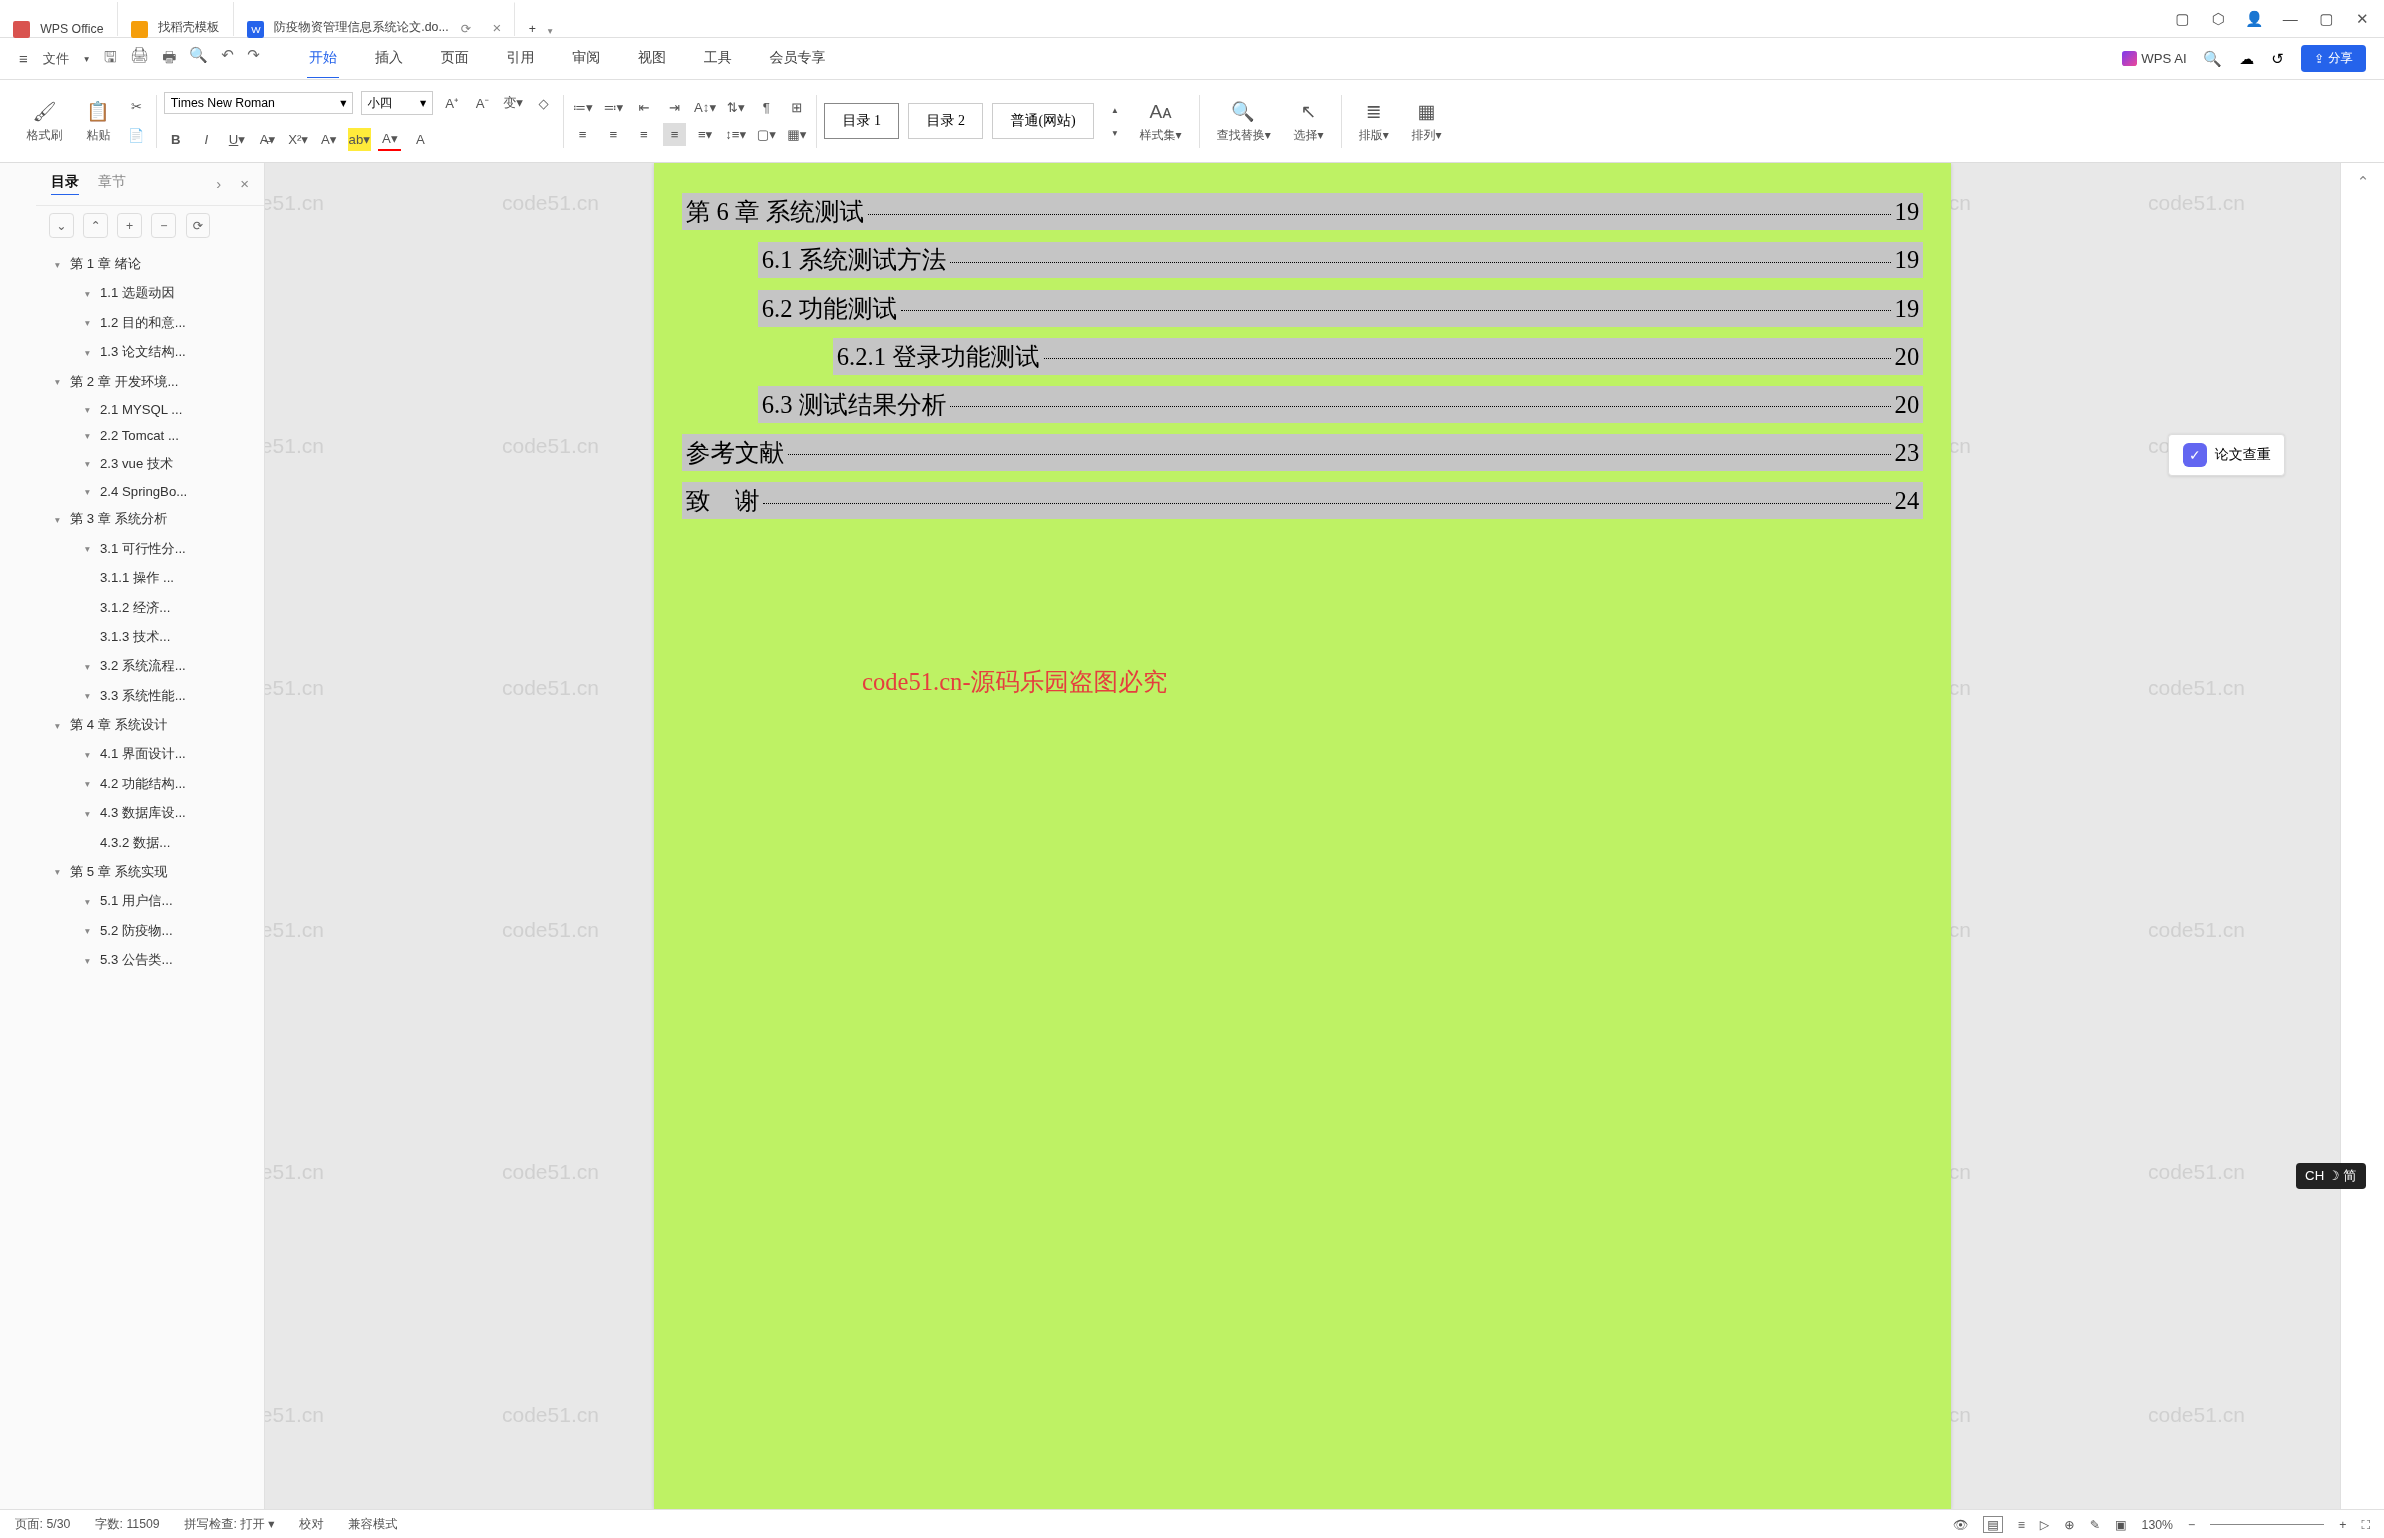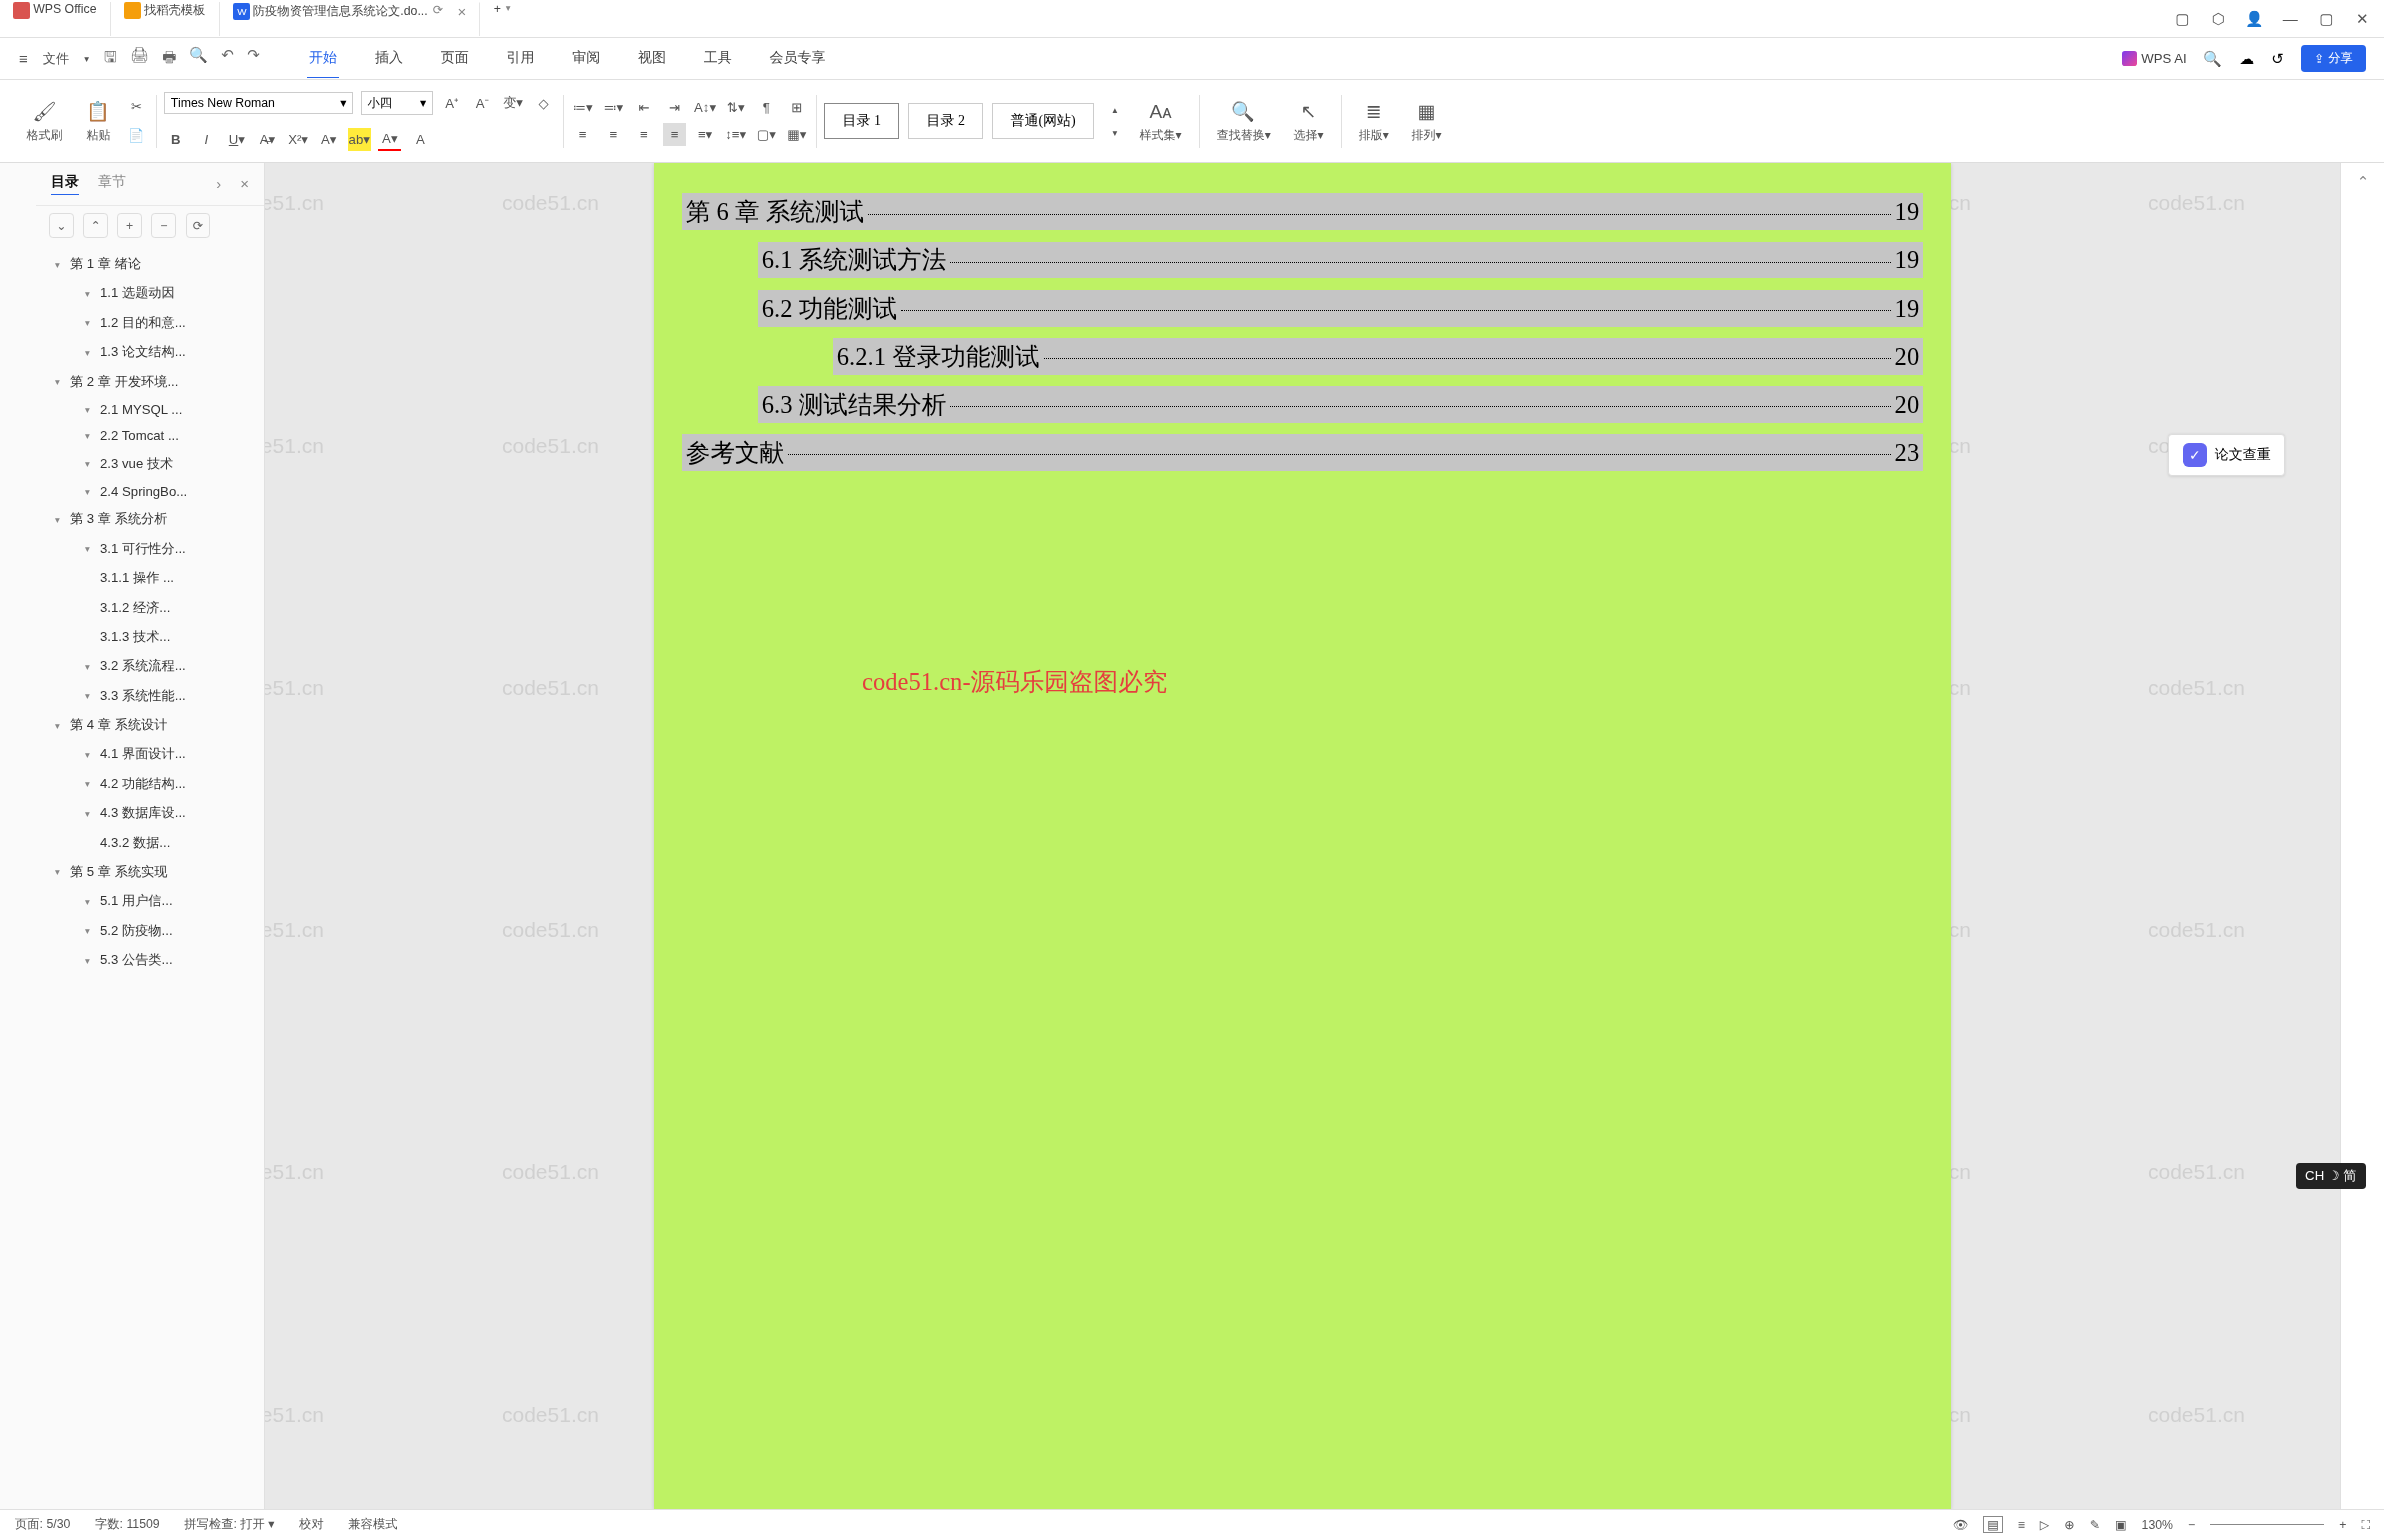--- a/index.html
+++ b/index.html
@@ -1,20 +1,20 @@
 <!DOCTYPE html>
 <html style="font-size:15px"><head>
 <meta charset="utf-8">
 <style>
 * { box-sizing: border-box; margin: 0; padding: 0; }
 body { font-family: "Microsoft YaHei", sans-serif; background: #f5f5f5; overflow: hidden; width: 2385px; height: 1539px; position: relative; }
 
 
 .titlebar { height: 38px; background: #fff; display: flex; align-items: center; border-bottom: 0.9px solid #e0e0e0; }
-.tab { height: 34px; display: flex; align-items: flex-start; padding: 0 13.2px; font-size: 12.3px; color: #444; border-right: 0.9px solid #e5e5e5; gap: 5px; cursor: pointer; }
+.tab { height: 34px; display: flex; align-items: flex-end; padding: 0 13.2px; font-size: 12.3px; color: #444; border-right: 0.9px solid #e5e5e5; gap: 12px; cursor: pointer; }
 .tab.active { background: #fff; border-top: 1.9px solid #fff; }
 .tab-icon { width: 15px; height: 15px; display: inline-block; }
 .tab-close { margin-left: 9.5px; color: #888; font-size: 15px; }
 .titlebar-right { margin-left: auto; display: flex; gap: 17px; padding-right: 13.2px; color: #555; }
 .tb-btn { width: 19px; height: 19px; display: flex; align-items: center; justify-content: center; cursor: pointer; }
 
 
 .menubar { height: 42px; background: #fff; display: flex; align-items: center; padding: 0 19px; gap: 9.5px; border-bottom: 0.9px solid #e0e0e0; }
 .menu-left { display: flex; align-items: center; gap: 15px; color: #555; }
 .menu-text { font-size: 13.2px; }
@@ -455,20 +455,25 @@
           <div class="toc-line ind2">
             <span class="toc-title">6.3  测试结果分析</span>
             <span class="toc-dots"></span>
             <span class="toc-pg">20</span>
           </div>
           <div class="toc-line ind1">
             <span class="toc-title">参考文献</span>
             <span class="toc-dots"></span>
             <span class="toc-pg">23</span>
           </div>
+          <div class="toc-line ind1">
+            <span class="toc-title">致　谢</span>
+            <span class="toc-dots"></span>
+            <span class="toc-pg">24</span>
+          </div>
         </div>
       <div class="watermark" style="left:208px;top:502px">code51.cn-源码乐园盗图必究</div>
     </div>
     <div class="paper-check">
       <div class="pc-icon">✓</div>
       <span>论文查重</span>
     </div>
   </div>
 
   <div class="rightrail">

